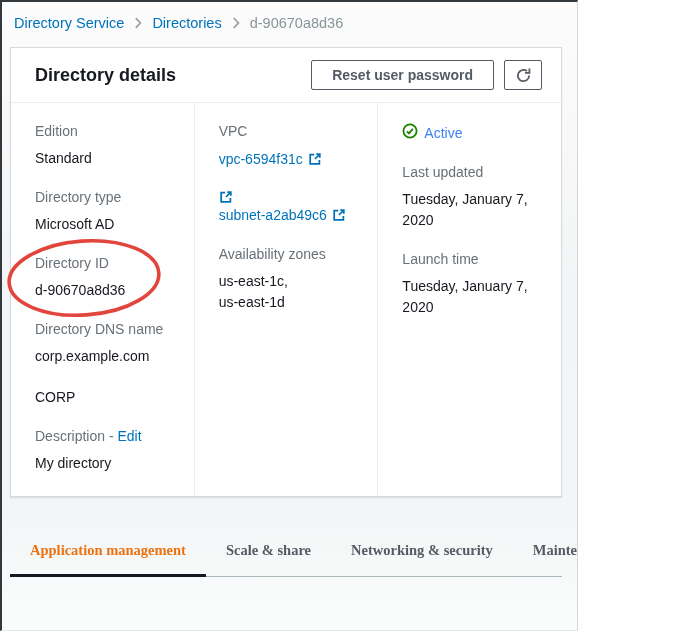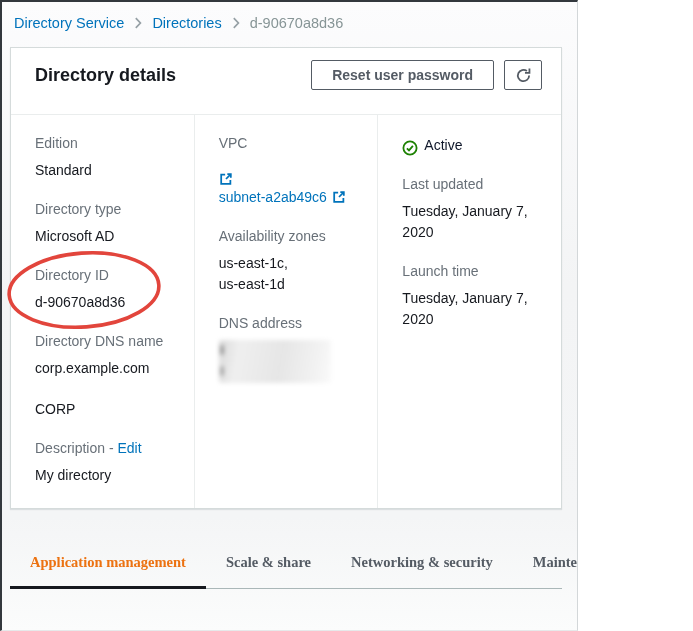--- a/index.html
+++ b/index.html
@@ -31,21 +31,21 @@
 
   
   .card {
     margin:5px 15px 0 8px;
     background:#ffffff;
     border:1px solid #d5dbdb;
     box-shadow:0 1px 1px rgba(0,28,36,.1);
   }
   .card-header {
     display:flex; align-items:center; justify-content:space-between;
-    padding:12px 19px 24px 24px;
+    padding:12px 19px 12px 24px;
     border-bottom:1px solid #eaeded;
   }
   .card-title { font-size:18px; font-weight:700; color:#16191f; margin:0; }
   .header-actions { display:flex; gap:10px; }
   .btn {
     font-family:inherit;
     background:#ffffff;
     border:1px solid #545b64;
     border-radius:2px;
     color:#545b64;
@@ -62,21 +62,21 @@
   .cols { display:flex; align-items:stretch; }
   .col { flex:1; padding:20px 18px 22px 24px; }
   .col-general, .col-network { border-right:1px solid #eaeded; }
 
   .field { margin-bottom:20px; position:relative; }
   .field:last-child { margin-bottom:0; }
   .field-label { color:#687078; font-size:14px; line-height:17px; margin-bottom:8px; }
   .field-value { color:#16191f; font-size:14px; line-height:21px; }
   .link { color:#0073bb; text-decoration:none; cursor:pointer; }
   .link-row { display:flex; align-items:center; gap:5px; line-height:22px; font-size:14px; }
-  .status-value { display:flex; align-items:flex-end; gap:6px; color:#0f172a; font-weight:400; }
+  .status-value { display:flex; align-items:flex-start; gap:6px; color:#3b82f6; font-weight:400; }
 
   
   .annotation-ellipse {
     position:absolute; left:-31px; top:-19px;
     width:160px; height:84px;
     pointer-events:none; overflow:visible;
   }
 
   
   .dns-blur {
@@ -187,50 +187,56 @@
             <span>-</span>
             <a class="link">Edit</a>
           </div>
           <div class="field-value">My directory</div>
         </div>
       </div>
 
       <div class="col col-network">
         <div class="field">
           <div class="field-label">VPC</div>
-        </div>
-        <div class="field">
           <div class="link-row">
+            <a class="link">vpc-6594f31c</a>
             <span style="display:flex">
               <svg width="14" height="14" viewBox="0 0 16 16">
                 <path d="M13 9v4.5H2.5V3H7" fill="none" stroke="#0073bb" stroke-width="2"></path>
                 <path d="M9.5 2.5h4v4" fill="none" stroke="#0073bb" stroke-width="2"></path>
                 <path d="M13.2 2.8L8 8" fill="none" stroke="#0073bb" stroke-width="2"></path>
               </svg>
             </span>
           </div>
+        </div>
+        <div class="field">
           <div class="link-row">
-            <a class="link">subnet-a2ab49c6</a>
             <span style="display:flex">
               <svg width="14" height="14" viewBox="0 0 16 16">
                 <path d="M13 9v4.5H2.5V3H7" fill="none" stroke="#0073bb" stroke-width="2"></path>
                 <path d="M9.5 2.5h4v4" fill="none" stroke="#0073bb" stroke-width="2"></path>
                 <path d="M13.2 2.8L8 8" fill="none" stroke="#0073bb" stroke-width="2"></path>
               </svg>
             </span>
           </div>
+          <div class="link-row">
+            <a class="link">subnet-a2ab49c6</a>
+            <span style="display:flex">
+              <svg width="14" height="14" viewBox="0 0 16 16">
+                <path d="M13 9v4.5H2.5V3H7" fill="none" stroke="#0073bb" stroke-width="2"></path>
+                <path d="M9.5 2.5h4v4" fill="none" stroke="#0073bb" stroke-width="2"></path>
+                <path d="M13.2 2.8L8 8" fill="none" stroke="#0073bb" stroke-width="2"></path>
+              </svg>
+            </span>
+          </div>
         </div>
         <div class="field">
           <div class="field-label">Availability zones</div>
           <div class="field-value">us-east-1c,</div>
           <div class="field-value">us-east-1d</div>
-        </div>
-        <div class="field">
-          <div class="field-label">DNS address</div>
-          <div class="dns-blur"></div>
         </div>
       </div>
 
       <div class="col col-status">
         <div class="field">
           <div class="field-value status-value">
             <span style="display:flex">
               <svg width="16" height="16" viewBox="0 0 16 16">
                 <circle cx="8" cy="8" r="6.6" fill="none" stroke="#1d8102" stroke-width="1.8"></circle>
                 <path d="M4.9 8.3l2.1 2.1 3.9-4.6" fill="none" stroke="#1d8102" stroke-width="1.8"></path>

